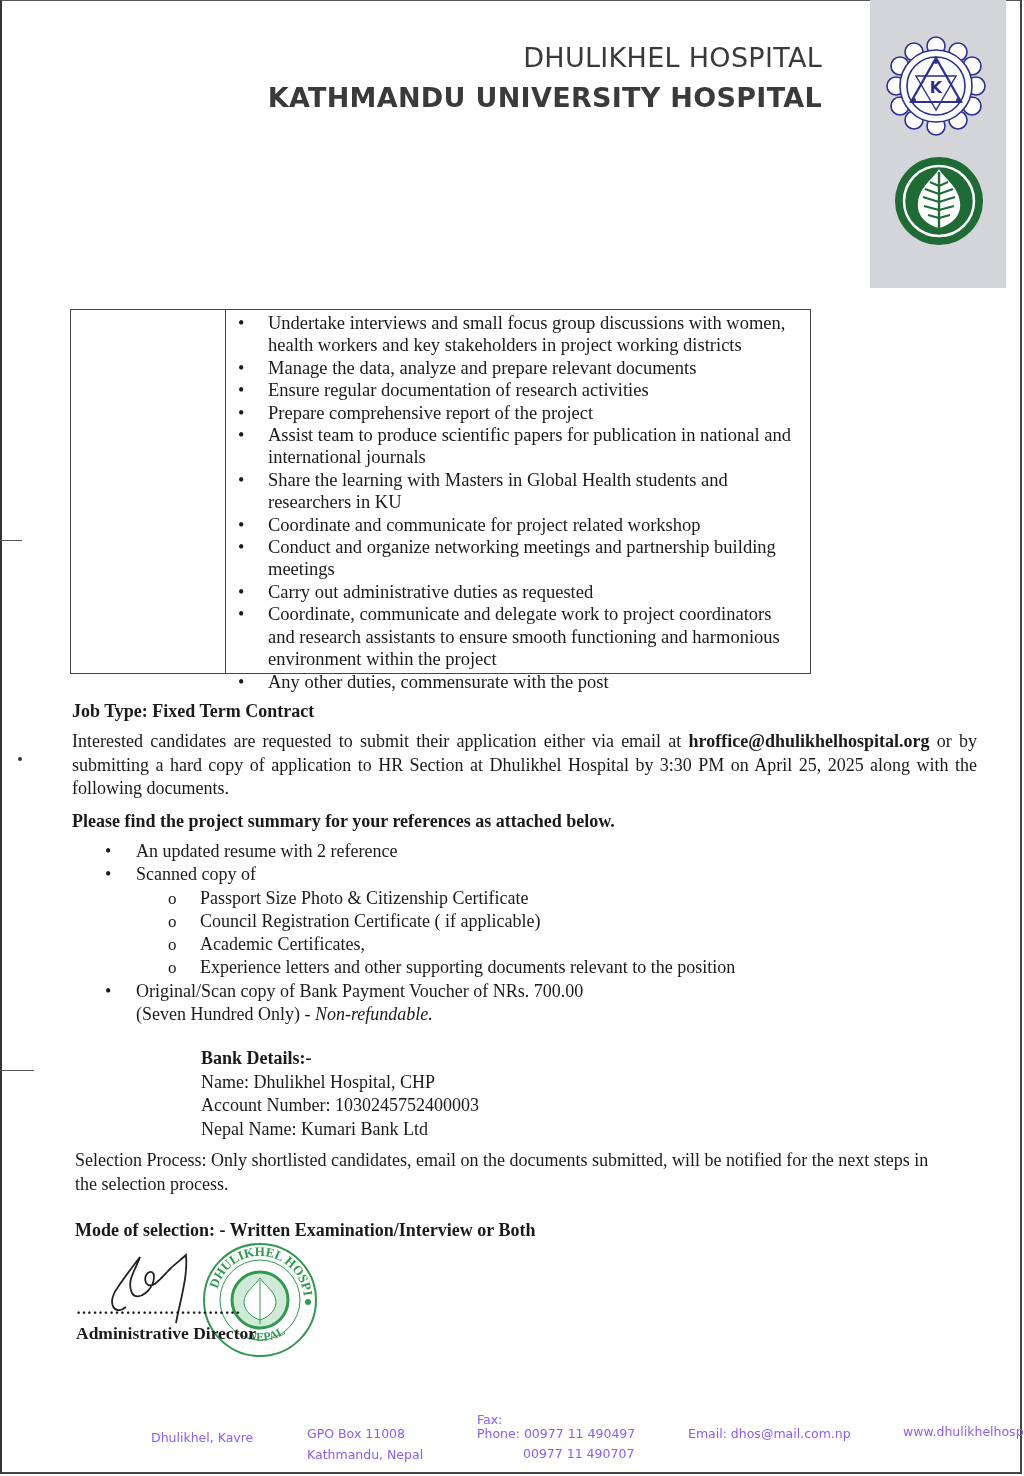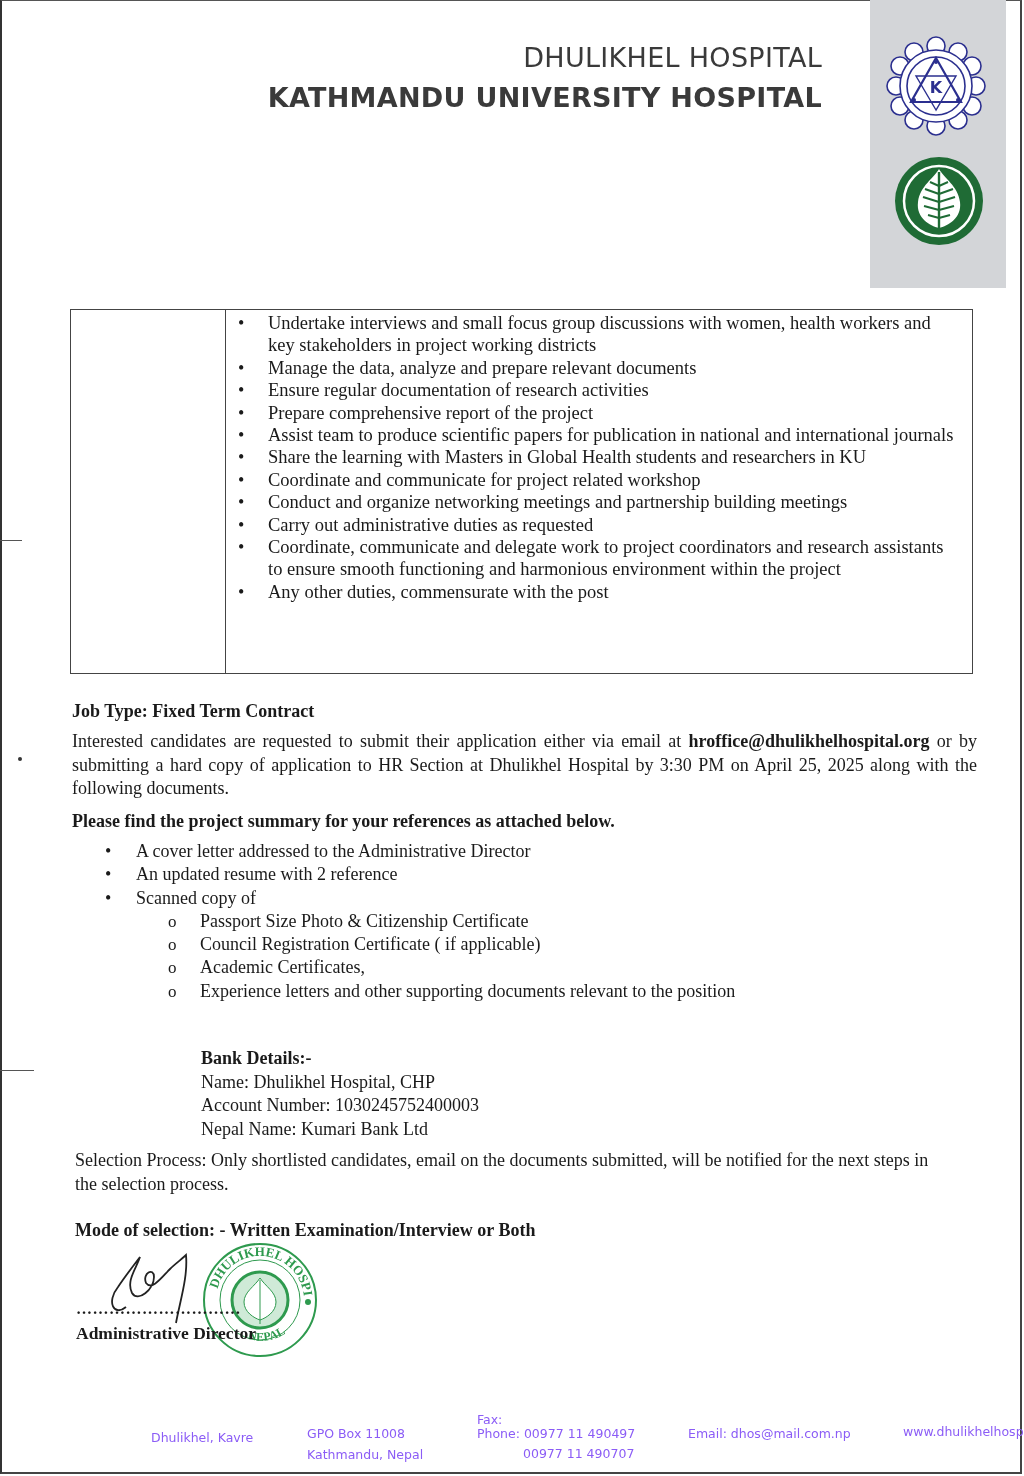--- a/index.html
+++ b/index.html
@@ -7,21 +7,21 @@
   .page-border { position: absolute; left: 0; top: 0; width: 1022px; height: 1474px; border-left: 2px solid #333; border-top: 1px solid #555; border-right: 2px solid #444; border-bottom: 2px solid #444; box-sizing: border-box; pointer-events: none; }
   .header-title { position: absolute; right: 202px; font-family: "DejaVu Sans", sans-serif; color: #3a3a3a; font-size: 27px; letter-spacing: 0.3px; white-space: nowrap; }
   .ht1 { top: 42px; }
   .ht2 { top: 82px; font-weight: bold; }
   .logo-panel { position: absolute; left: 870px; top: 0; width: 136px; height: 288px; background: #d3d5d8; }
   .ku-logo { position: absolute; left: 886px; top: 36px; width: 100px; height: 100px; }
   .dh-logo { position: absolute; left: 894px; top: 156px; width: 90px; height: 90px; }
   .side-tick { position: absolute; height: 1px; background: #555; }
   .side-dot { position: absolute; width: 4px; height: 4px; border-radius: 50%; background: #333; }
 
-  .duties-table { position: absolute; left: 70px; top: 309px; width: 903px; height: 365px; border: 1.5px solid #444; box-sizing: border-box; }
+  .duties-table { position: absolute; left: 70px; top: 309px; width: 741px; height: 365px; border: 1.5px solid #444; box-sizing: border-box; }
   .duties-left { position: absolute; left: 0; top: 0; width: 154px; height: 100%; border-right: 1.5px solid #444; }
   .duties-list { position: absolute; left: 158px; top: 2px; right: 10px; margin: 0; padding: 0; list-style: none; font-size: 18.5px; line-height: 22.4px; }
   .duties-list li { position: relative; padding-left: 39px; }
   .duties-list li::before { content: "\2022"; position: absolute; left: 9px; top: 0; font-size: 18px; }
 
   .text { position: absolute; font-size: 18px; line-height: 23px; white-space: nowrap; }
   .bold { font-weight: bold; }
   .para { position: absolute; left: 72px; width: 905px; font-size: 18px; line-height: 23.5px; text-align: justify; }
 
   .docs-list { position: absolute; left: 100px; top: 840px; margin: 0; padding: 0; list-style: none; font-size: 18px; line-height: 23.3px; }
@@ -115,30 +115,33 @@
 
 <div class="text bold" style="left:72px;top:700px;">Job Type: Fixed Term Contract</div>
 
 <div class="para" style="top:730px;">
   <span>Interested candidates are requested to submit their application either via email at </span><b>hroffice@dhulikhelhospital.org</b><span> or by submitting a hard copy of application to HR Section at Dhulikhel Hospital by 3:30 PM on April 25, 2025 along with the following documents.</span>
 </div>
 
 <div class="text bold" style="left:72px;top:810px;">Please find the project summary for your references as attached below.</div>
 
 <ul class="docs-list">
-  <li class="bul">A cover letter addressed to the Administrative Director</li>
   <li class="bul">An updated resume with 2 reference</li>
   <li class="bul">
     <span>Scanned copy of</span>
     <ul class="sub-list">
       <li>Passport Size Photo &amp; Citizenship Certificate</li>
       <li>Council Registration Certificate ( if applicable)</li>
       <li>Academic Certificates,</li>
       <li>Experience letters and other supporting documents relevant to the position</li>
     </ul>
+  </li>
+  <li class="bul">
+    <div>Original/Scan copy of Bank Payment Voucher of NRs. 700.00</div>
+    <div><span>(Seven Hundred Only) - </span><i>Non-refundable.</i></div>
   </li>
 </ul>
 
 <div class="bank-block">
   <div class="bold">Bank Details:-</div>
   <div>Name: Dhulikhel Hospital, CHP</div>
   <div>Account Number: 1030245752400003</div>
   <div>Nepal Name: Kumari Bank Ltd</div>
 </div>
 

